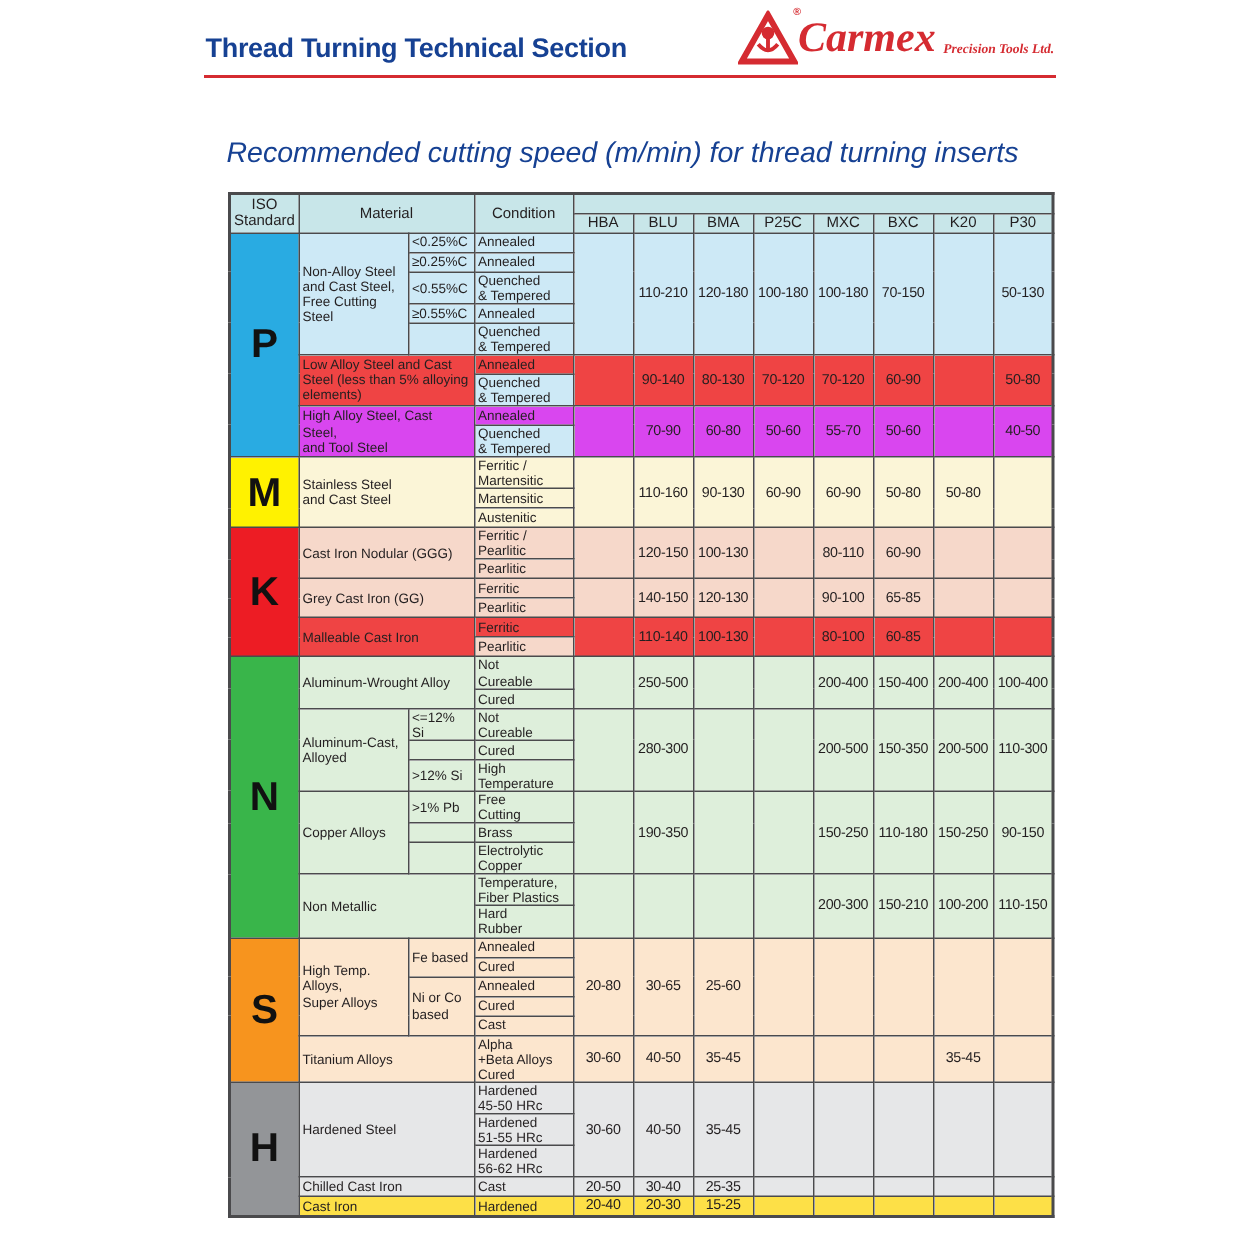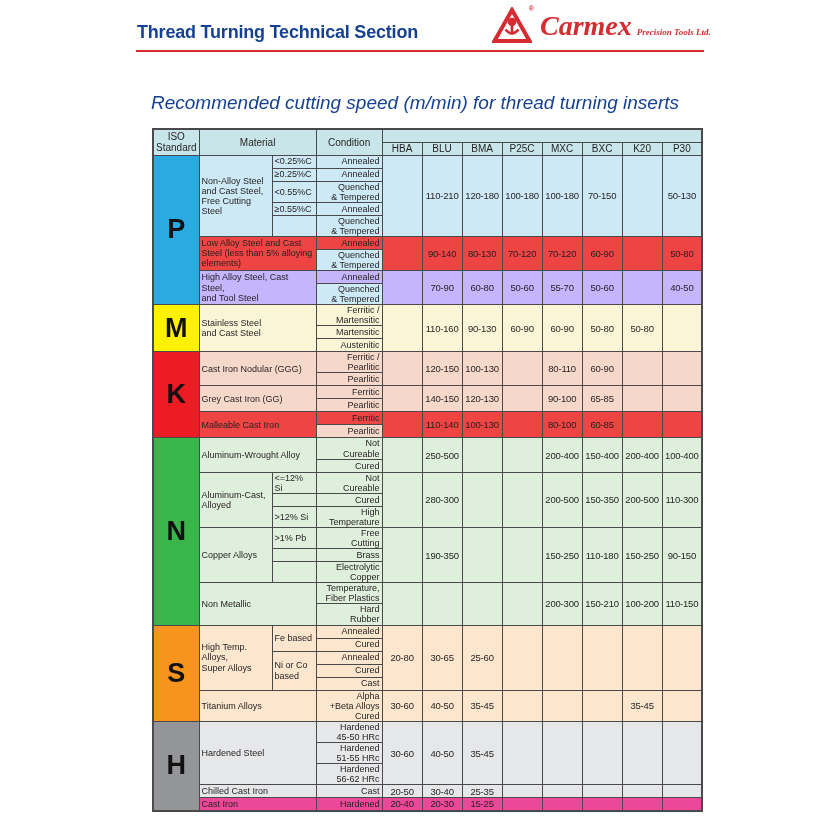--- a/index.html
+++ b/index.html
@@ -6,35 +6,35 @@
   html, body { width: 836px; height: 836px; background: #fff; }
   body { font-family: "Liberation Sans", sans-serif; color: #231F20; }
   #page { position: relative; width: 836px; height: 836px; background: #fff; overflow: hidden; }
 
   .doc-header-title { position: absolute; left: 137px; top: 22px; font-size: 18px; font-weight: bold; color: var(--title-blue, #164193); letter-spacing: -0.2px; }
   .header-rule { position: absolute; left: 136px; top: 50px; width: 568px; height: 2px; background: var(--brand-red, #D52B31); }
 
   .logo { position: absolute; left: 492px; top: 7px; display: flex; align-items: center; }
   .logo-mark { position: relative; width: 40px; height: 38px; }
   .logo-reg { position: absolute; top: -2px; right: -2px; font-size: 7px; color: var(--brand-red, #D52B31); font-weight: bold; }
-  .logo-text { font-family: "Liberation Serif", serif; font-style: italic; font-weight: bold; font-size: 28px; color: var(--brand-red, #D52B31); margin-left: 8px; line-height: 1; }
+  .logo-text { font-family: "Liberation Serif", serif; font-style: italic; font-weight: bold; font-size: 28px; color: var(--brand-red, #D52B31); margin-left: 0; line-height: 1; }
   .logo-sub { font-family: "Liberation Serif", serif; font-style: italic; font-weight: bold; font-size: 9px; color: var(--brand-red, #D52B31); margin-left: 5px; margin-top: 12px; }
 
   .main-title { position: absolute; left: 140px; top: 92px; width: 550px; text-align: center; font-style: italic; font-weight: normal; font-size: 19px; color: var(--title-blue, #164193); }
 
   #speed-table { position: absolute; left: 152px; top: 128px; border-collapse: collapse; table-layout: fixed; border: 2px solid var(--table-border, #4A4A4C); }
   #speed-table td { border: 1px solid var(--table-border, #4A4A4C); padding: 0 2px; overflow: hidden; vertical-align: middle; }
   tr.h1 { height: 13px; }
   tr.h2 { height: 21px; }
   tr.h3 { height: 30px; }
   td.th { background: #C8E6E9; text-align: center; font-size: 10px; white-space: pre-line; line-height: 1.1; }
   td.iso { font-size: 27px; font-weight: bold; text-align: center; color: #111; }
   td.mat { font-size: 9px; text-align: left; white-space: pre-line; line-height: 1.12; padding-left: 4px; }
   td.sub { font-size: 9px; text-align: left; padding-left: 3px; white-space: pre-line; line-height: 1.12; }
-  td.cond { font-size: 9px; text-align: right; white-space: pre-line; line-height: 1.12; }
+  td.cond { font-size: 9px; text-align: left; white-space: pre-line; line-height: 1.12; }
   td.val { font-size: 9.5px; text-align: center; letter-spacing: -0.2px; }
 </style>
 </head>
 <body>
 
 <div id="page">
 
   <div class="doc-header-title">Thread Turning Technical Section</div>
 
   <div class="logo">
@@ -132,21 +132,21 @@
           <td class="val" rowspan="2">70-120</td>
           <td class="val" rowspan="2">70-120</td>
           <td class="val" rowspan="2">60-90</td>
           <td class="val" rowspan="2"></td>
           <td class="val" rowspan="2">50-80</td>
         </tr>
         <tr class="h2" style="background: rgb(205, 233, 246);">
           <td class="cond">Quenched
 &amp; Tempered</td>
         </tr>
-        <tr class="h1" style="background: #c4b5fd; margin-left: 28px;">
+        <tr class="h1" style="background: #d946ef; margin-left: 28px;">
           <td class="mat" rowspan="2" colspan="2">High Alloy Steel, Cast Steel,
 and Tool Steel</td>
           <td class="cond">Annealed</td>
           <td class="val" rowspan="2"></td>
           <td class="val" rowspan="2">70-90</td>
           <td class="val" rowspan="2">60-80</td>
           <td class="val" rowspan="2">50-60</td>
           <td class="val" rowspan="2">55-70</td>
           <td class="val" rowspan="2">50-60</td>
           <td class="val" rowspan="2"></td>
@@ -375,21 +375,21 @@
           <td class="cond">Cast</td>
           <td class="val">20-50</td>
           <td class="val">30-40</td>
           <td class="val">25-35</td>
           <td class="val"></td>
           <td class="val"></td>
           <td class="val"></td>
           <td class="val"></td>
           <td class="val"></td>
         </tr>
-        <tr class="h1" style="background: #ec4899;">
+        <tr class="h1" style="background: #fde047;">
           <td class="mat" colspan="2">Cast Iron</td>
           <td class="cond">Hardened</td>
           <td class="val">20-40</td>
           <td class="val">20-30</td>
           <td class="val">15-25</td>
           <td class="val"></td>
           <td class="val"></td>
           <td class="val"></td>
           <td class="val"></td>
           <td class="val"></td>

